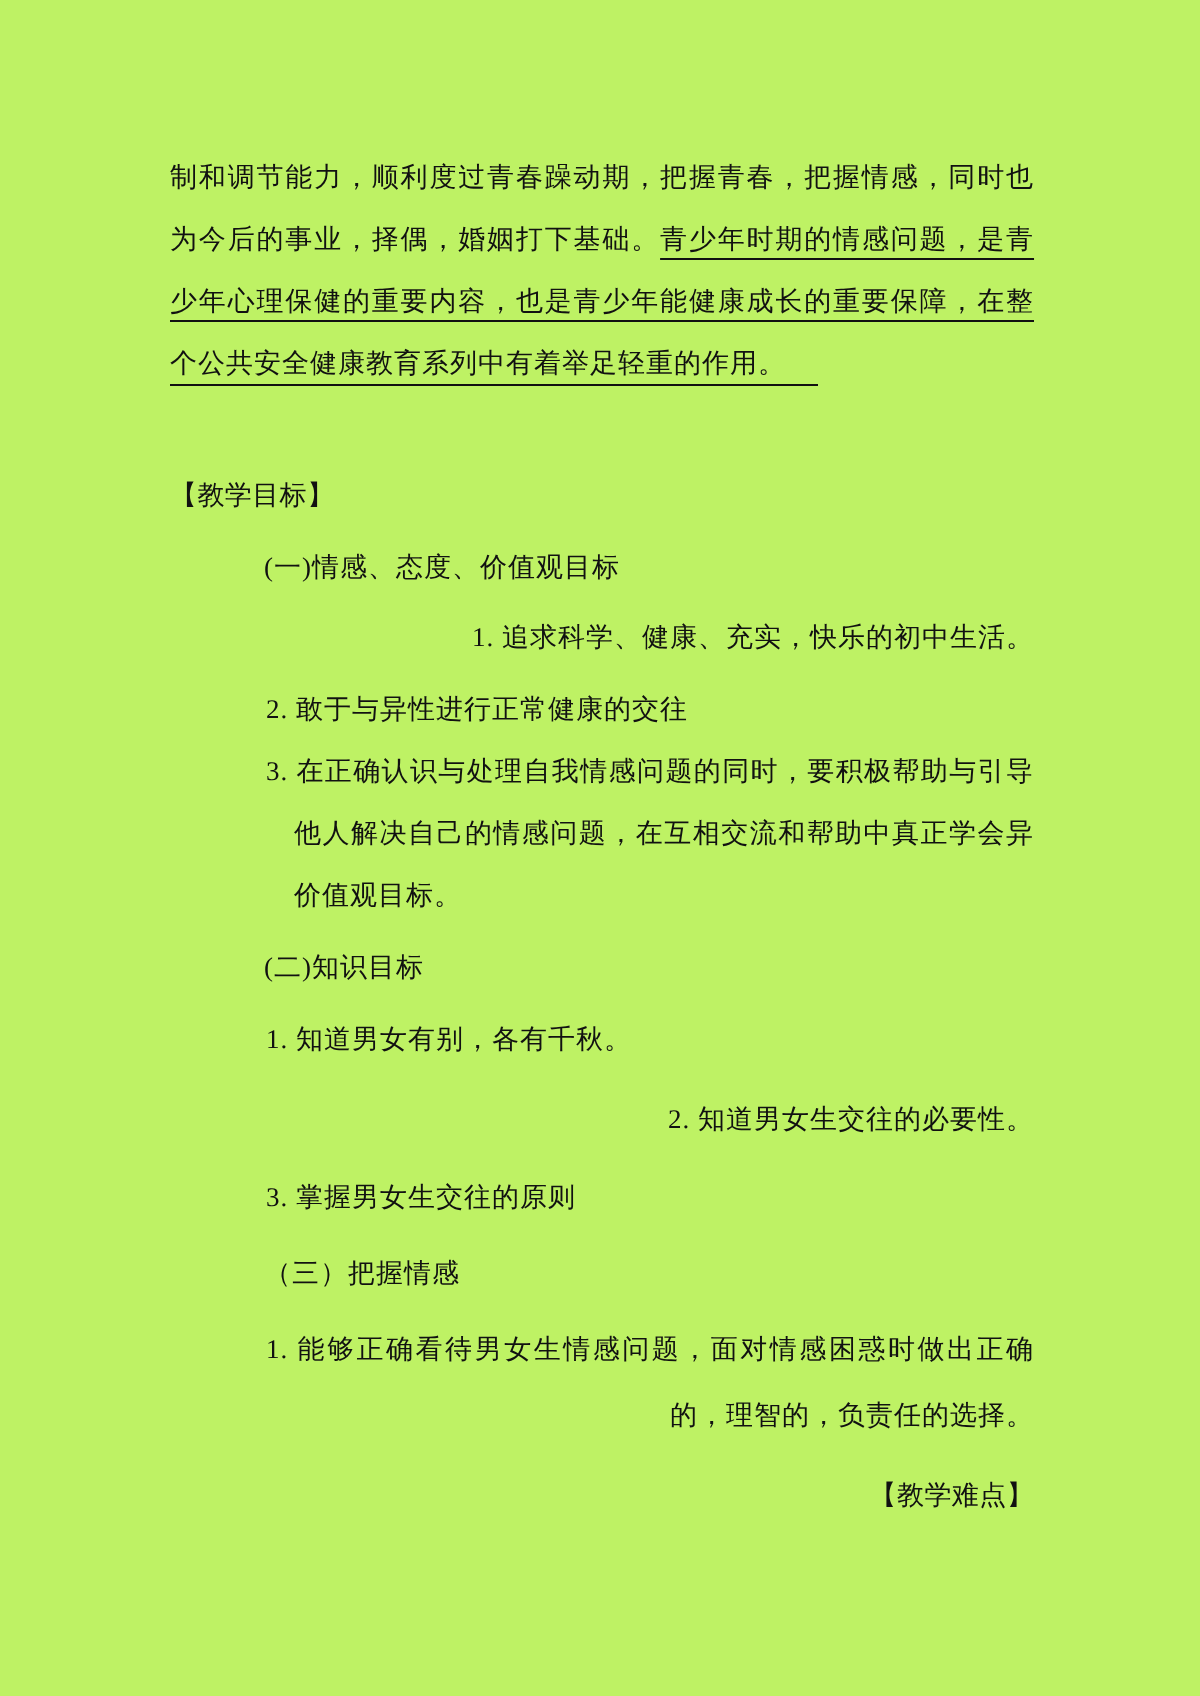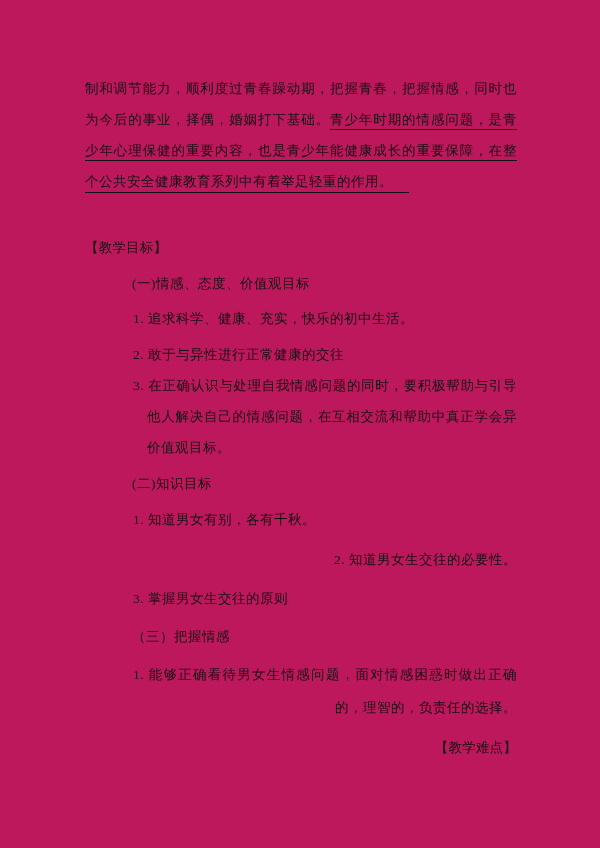--- a/index.html
+++ b/index.html
@@ -10,21 +10,21 @@
   body {
     width: 600px;
     height: 848px;
     overflow: hidden;
     font-family: "Liberation Serif", serif;
     color: #111111;
   }
   .page {
     width: 600px;
     height: 848px;
-    background: #be185d;
+    background: #bef264;
     position: relative;
   }
   .content {
     margin-left: 85px;
     width: 432px;
     padding-top: 73px;
   }
   .line {
     font-size: 13.5px;
     line-height: 31px;
@@ -40,21 +40,21 @@
   .sub    { padding-left: 47px; }
   .item   { padding-left: 48px; }
   .cont   { padding-left: 62px; }
   .cont2  { padding-left: 53px; text-align: right; }
 
   .mt35 { margin-top: 35px; }
   .mt9  { margin-top: 9px; text-align: right; }
   .mt8  { margin-top: 8px; font-family: Liberation Serif, serif; }
   .mt7  { margin-top: 7px; }
   .mt5  { margin-top: 5px; }
-  .mt4  { margin-top: 4px; }
+  .mt4  { margin-top: 4px; text-align: right; }
   .mt2  { margin-top: 2px; }
 
   .u {
     text-decoration: underline;
     text-decoration-thickness: 1.4px;
     text-underline-offset: 4.5px;
     text-decoration-color: #111111;
   }
   
   .u-ext {

